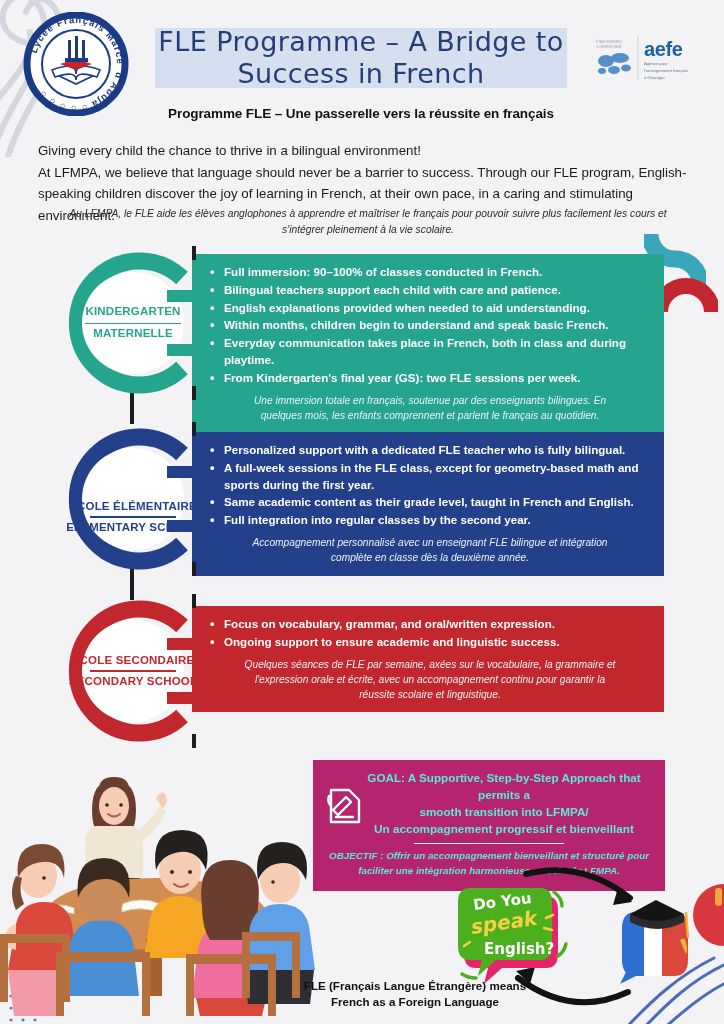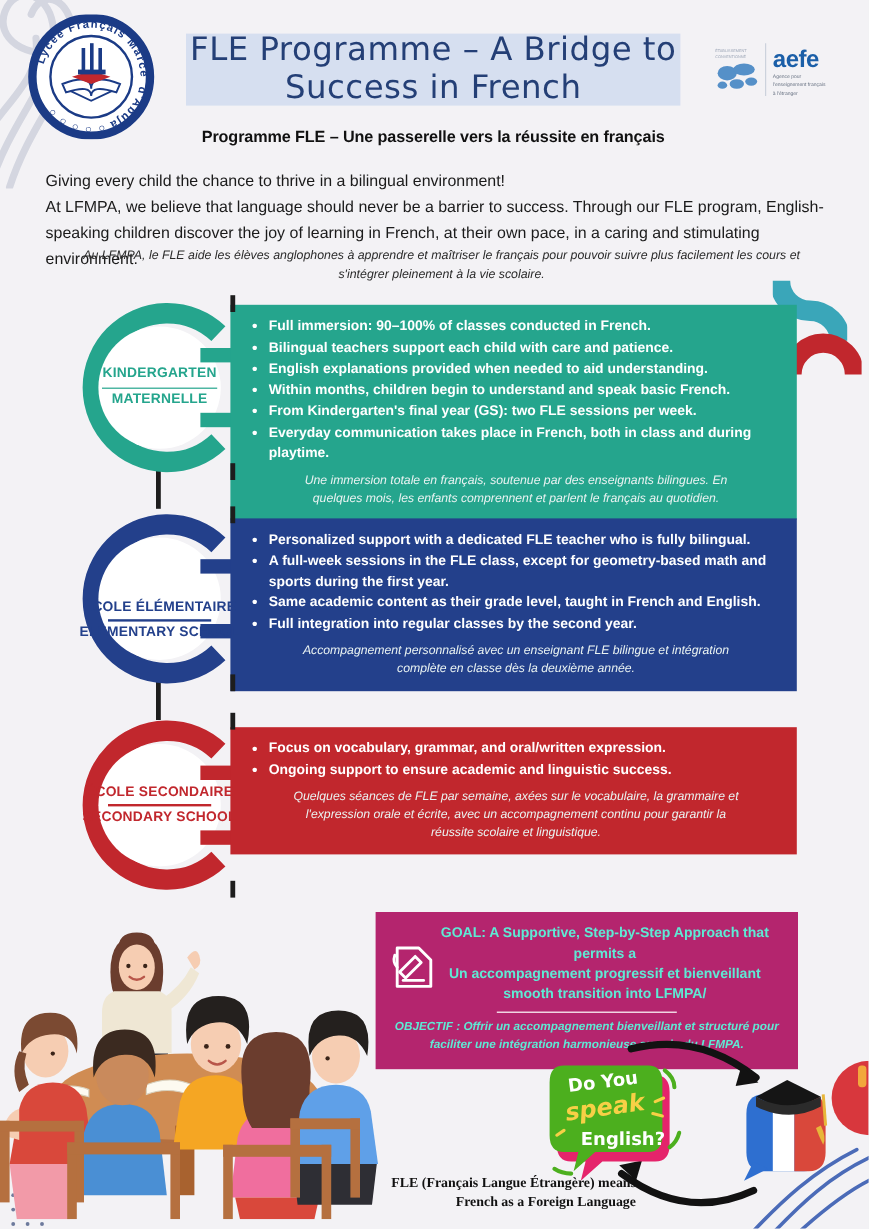--- a/index.html
+++ b/index.html
@@ -126,23 +126,22 @@
     font-weight: bold;
   }
 
   
   .classroom { position: absolute; left: -4px; bottom: 8px; width: 322px; height: 268px; }
 
   
   .cycle { position: absolute; left: 440px; bottom: 10px; width: 284px; height: 150px; }
   .fle-caption {
     position: absolute; left: 300px; bottom: 14px; width: 230px;
-    text-align: right; font-size: 11.6px; font-weight: bold; line-height: 1.38;
+    text-align: center; font-size: 11.6px; font-weight: bold; line-height: 1.38;
     color: #111;
-    font-family: Liberation Serif, serif;
   }
 </style>
 </head>
 <body>
 
 <div id="poster">
 
   <svg class="deco swirl-tl" viewBox="0 0 120 185">
     <g fill="none" stroke="#cfd2dd" stroke-width="6" stroke-linecap="round">
       <path d="M10 182 C 30 120, 70 90, 62 48 C 57 20, 30 16, 22 38 C 14 60, 40 78, 70 70"></path>
@@ -286,22 +285,22 @@
           <div class="bubble-en" style="color:#25a58d; margin-top:3px;text-align:center;">MATERNELLE</div>
         </div>
       </div>
     </div>
     <div class="panel">
       <ul>
         <li>Full immersion: 90–100% of classes conducted in French.</li>
         <li>Bilingual teachers support each child with care and patience.</li>
         <li>English explanations provided when needed to aid understanding.</li>
         <li>Within months, children begin to understand and speak basic French.</li>
+        <li>Everyday communication takes place in French, both in class and during playtime.</li>
         <li>From Kindergarten's final year (GS): two FLE sessions per week.</li>
-        <li>Everyday communication takes place in French, both in class and during playtime.</li>
       </ul>
       <div class="note">Une immersion totale en français, soutenue par des enseignants bilingues. En quelques mois, les enfants comprennent et parlent le français au quotidien.</div>
     </div>
   </div>
 
   <div class="stage" id="stage-el">
     <div class="connector" style="top:130px;height:42px;"></div>
     <div class="ring">
       <svg viewBox="0 0 142 142" width="142" height="142">
         <path d="M120 26 A 62 62 0 1 0 120 116" fill="none" stroke="#23408b" stroke-width="17"></path>
@@ -359,22 +358,22 @@
 
   <div class="goal-box">
     <svg class="goal-icon" viewBox="0 0 40 44">
       <path d="M6 6 h18 l10 10 v22 h-28 z" fill="none" stroke="#fff" stroke-width="2.4" stroke-linejoin="round"></path>
       <path d="M4 12 q-2 6 2 10" fill="none" stroke="#fff" stroke-width="2.4" stroke-linecap="round"></path>
       <path d="M8 26 l13 -13 l5 5 l-13 13 z" fill="none" stroke="#fff" stroke-width="2.4" stroke-linejoin="round"></path>
       <line x1="11" y1="33" x2="28" y2="33" stroke="#fff" stroke-width="2.4" stroke-linecap="round"></line>
     </svg>
     <div class="goal-title">
       <div>GOAL: A Supportive, Step-by-Step Approach that permits a</div>
+      <div>smooth transition into LFMPA/</div>
       <div>Un accompagnement progressif et bienveillant</div>
-      <div>smooth transition into LFMPA/</div>
     </div>
     <div class="goal-rule"></div>
     <div class="goal-note">OBJECTIF : Offrir un accompagnement bienveillant et structuré pour faciliter une intégration harmonieuse au sein du LFMPA.</div>
   </div>
 
   <svg class="classroom" viewBox="0 0 322 268">
 
     <g>
       <path d="M96 62 q0 -30 22 -30 q22 0 22 30 q0 16 -6 24 l-32 0 q-6 -8 -6 -24z" fill="#6b3d2e"></path>
       <ellipse cx="118" cy="58" rx="15" ry="19" fill="#f6cdb2"></ellipse>

